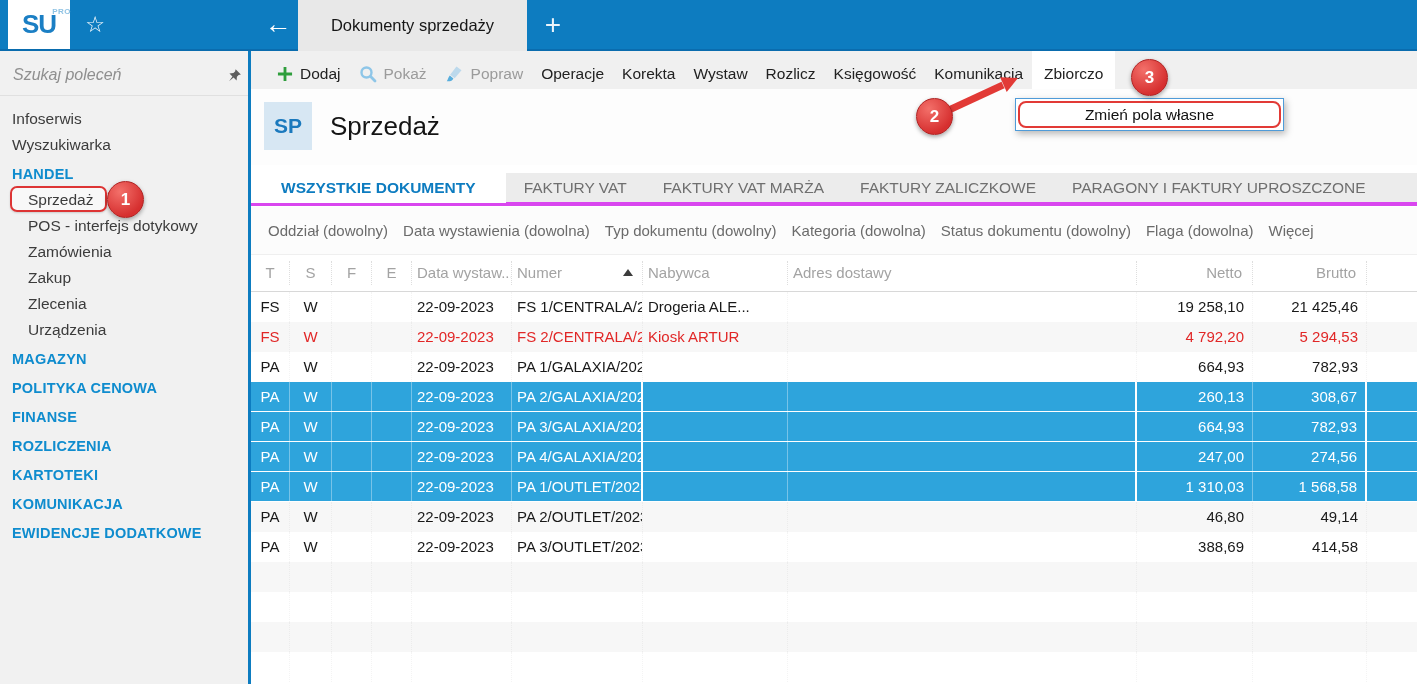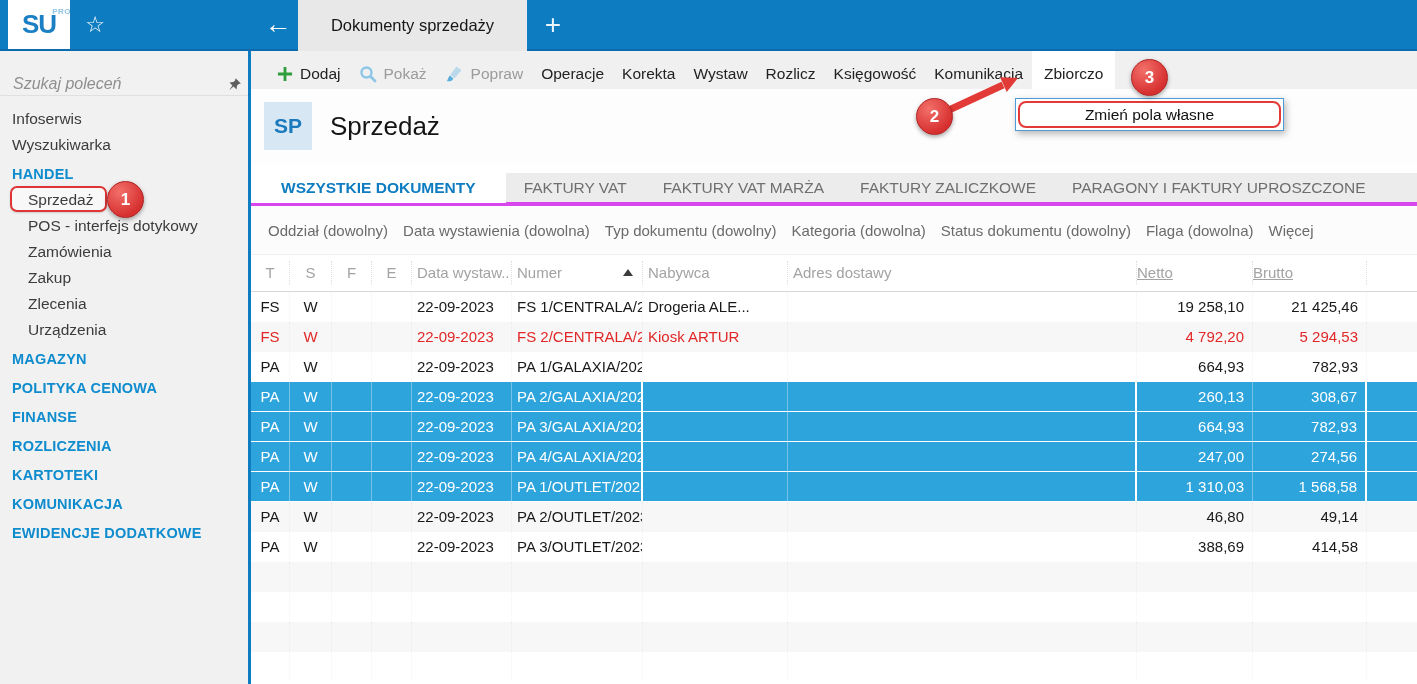--- a/index.html
+++ b/index.html
@@ -19,21 +19,21 @@
   .back-btn { position:absolute; left:258px; top:0; width:40px; height:49px; color:#fff; font-size:27px;
     display:flex; align-items:center; justify-content:center; font-weight:400; }
   .doc-tab { position:absolute; left:298px; top:0; width:229px; height:51px; background:#e8e8e8; z-index:2;
     display:flex; align-items:center; justify-content:center; color:#161616; font-size:16.5px; }
   .newtab-btn { position:absolute; left:530px; top:0; width:46px; height:49px; color:#eaf4fb; font-size:28px;
     font-weight:300; display:flex; align-items:center; justify-content:center; }
 
   
   .sidebar { position:absolute; left:0; top:51px; width:251px; height:633px; background:#f1f1f1;
     border-right:3px solid #0d7cc0; }
-  .search-row { position:absolute; left:0; top:16px; width:248px; height:34px; display:flex; align-items:center; }
+  .search-row { position:absolute; left:0; top:7px; width:248px; height:34px; display:flex; align-items:center; }
   .search-input { flex:1; border:none; outline:none; background:transparent; font-style:italic;
     color:#8f8f8f; font-size:16px; padding-left:13px; font-family:inherit; }
   .search-input::placeholder { color:#8f8f8f; opacity:1; }
   .pin-btn { width:34px; height:30px; display:flex; align-items:center; justify-content:center; }
   .search-div { position:absolute; left:0; top:44px; width:248px; border-top:1px solid #e0e0e0; }
   .nav { position:absolute; left:0; top:55px; width:248px; }
   .nav-item { position:relative; z-index:6; height:26px; line-height:26px; font-size:15.5px; color:#3c3c3c;
     padding-left:12px; cursor:default; white-space:nowrap; }
   .nav-item.section { color:#0f8cce; font-weight:bold; font-size:14.5px; margin-top:3px; letter-spacing:.2px; }
   .nav-item.subitem { padding-left:28px; }
@@ -62,21 +62,21 @@
   .filters { position:absolute; left:0; top:156px; width:1166px; height:48px; background:#fcfcfc;
     display:flex; align-items:center; gap:15px; padding-left:17px; border-bottom:1px solid #efefef; }
   .filter { font-size:15px; color:#6b6b6b; white-space:nowrap; }
 
   .thead { position:absolute; left:0; top:204px; width:1166px; height:37px; background:#fff;
     display:flex; align-items:center; border-bottom:1px solid #d8d8d8; }
   .hcell { height:24px; line-height:24px; font-size:15px; color:#a3a3a3; border-right:1px dotted #dedede;
     white-space:nowrap; overflow:hidden; position:relative; }
   .hcell .hl { padding-left:5px; }
   .hcell.center { text-align:center; }
-  .hcell.right { padding-right:10px;text-decoration:underline; }
+  .hcell.right { text-align:right; padding-right:10px; }
   .hcell.nosep { border-right:none; }
   .sort-asc { position:absolute; right:9px; top:8px; width:0; height:0;
     border-left:5px solid transparent; border-right:5px solid transparent; border-bottom:7px solid #3c3c3c; }
 
   .tbody { position:absolute; left:0; top:241px; width:1166px; }
   .row { display:flex; height:30px; background:#fff; }
   .row.zebra { background:#f7f7f7; }
   .row.selected { background:#2ea4dc; }
   .cell { height:30px; line-height:30px; font-size:15px; color:#191919; white-space:nowrap; overflow:hidden;
     border-right:1px dotted rgba(0,0,0,0.045); }

